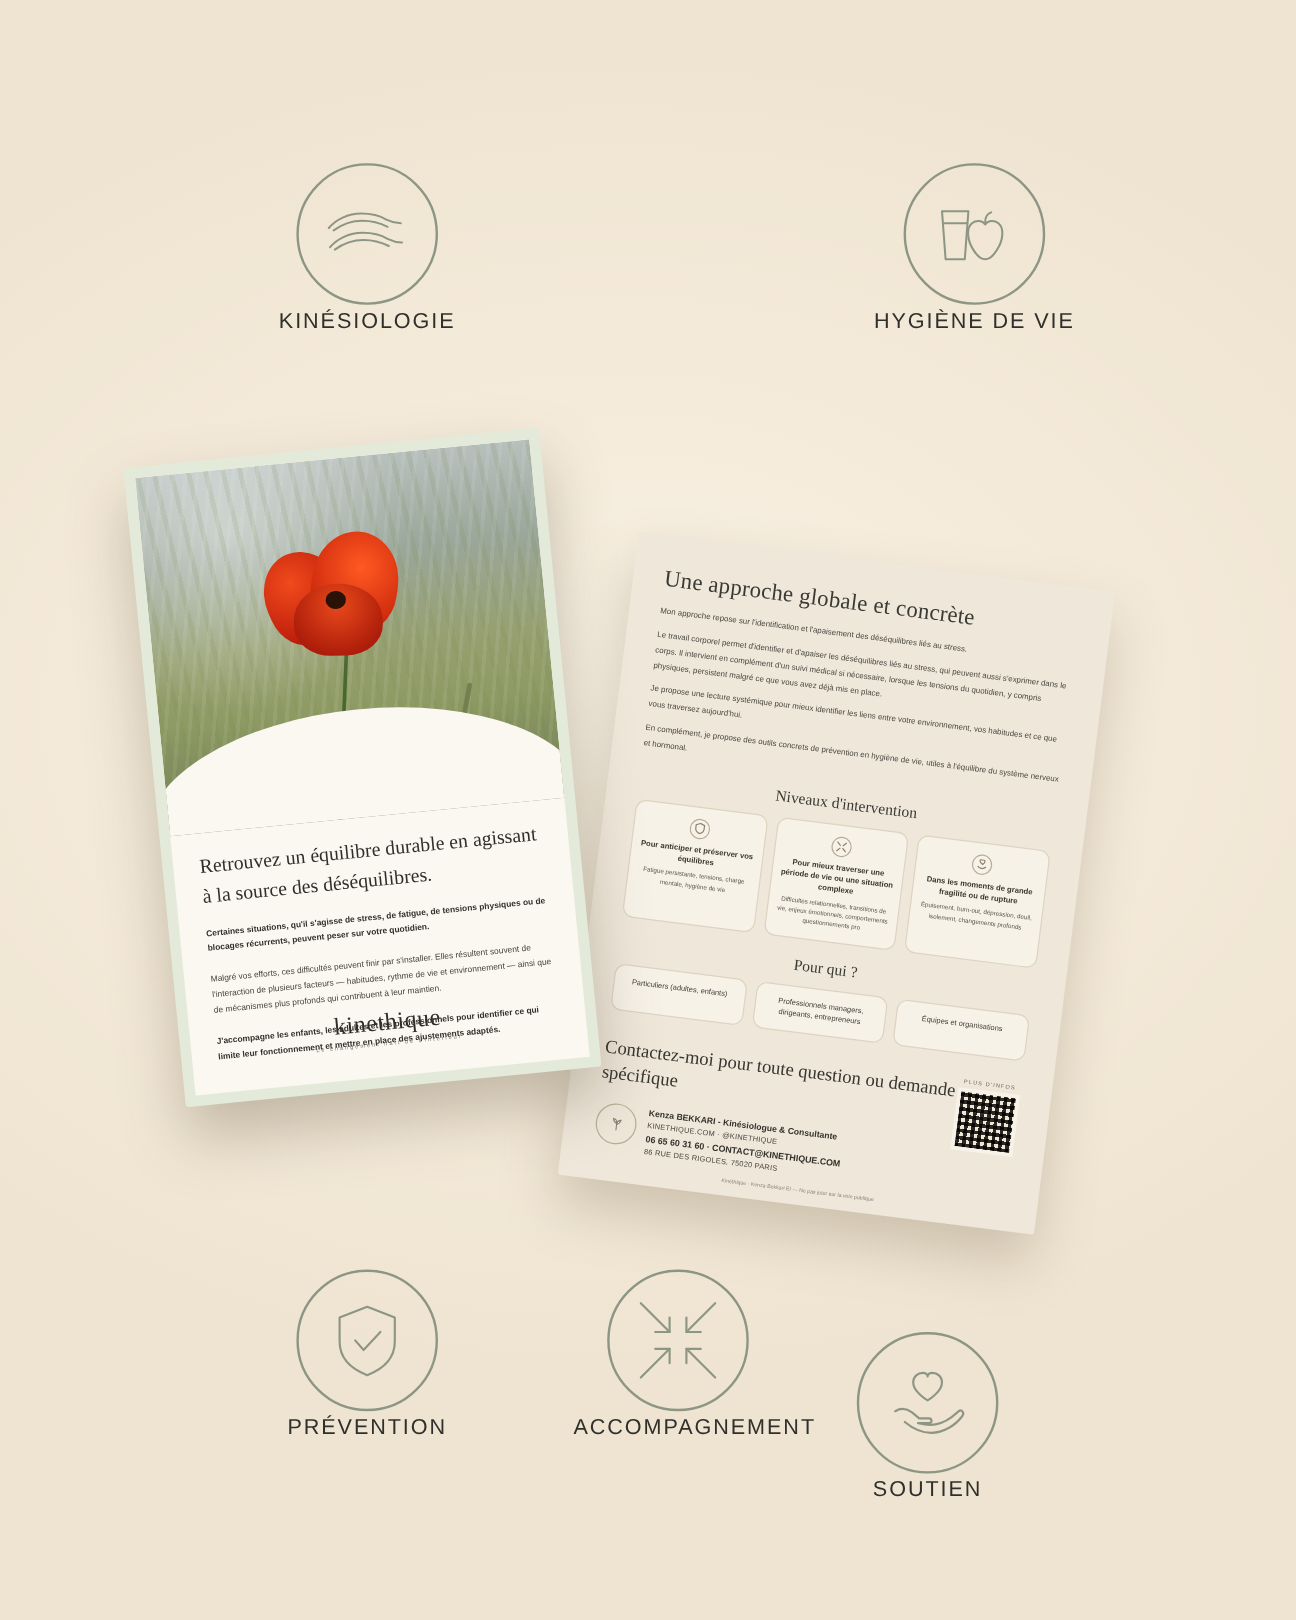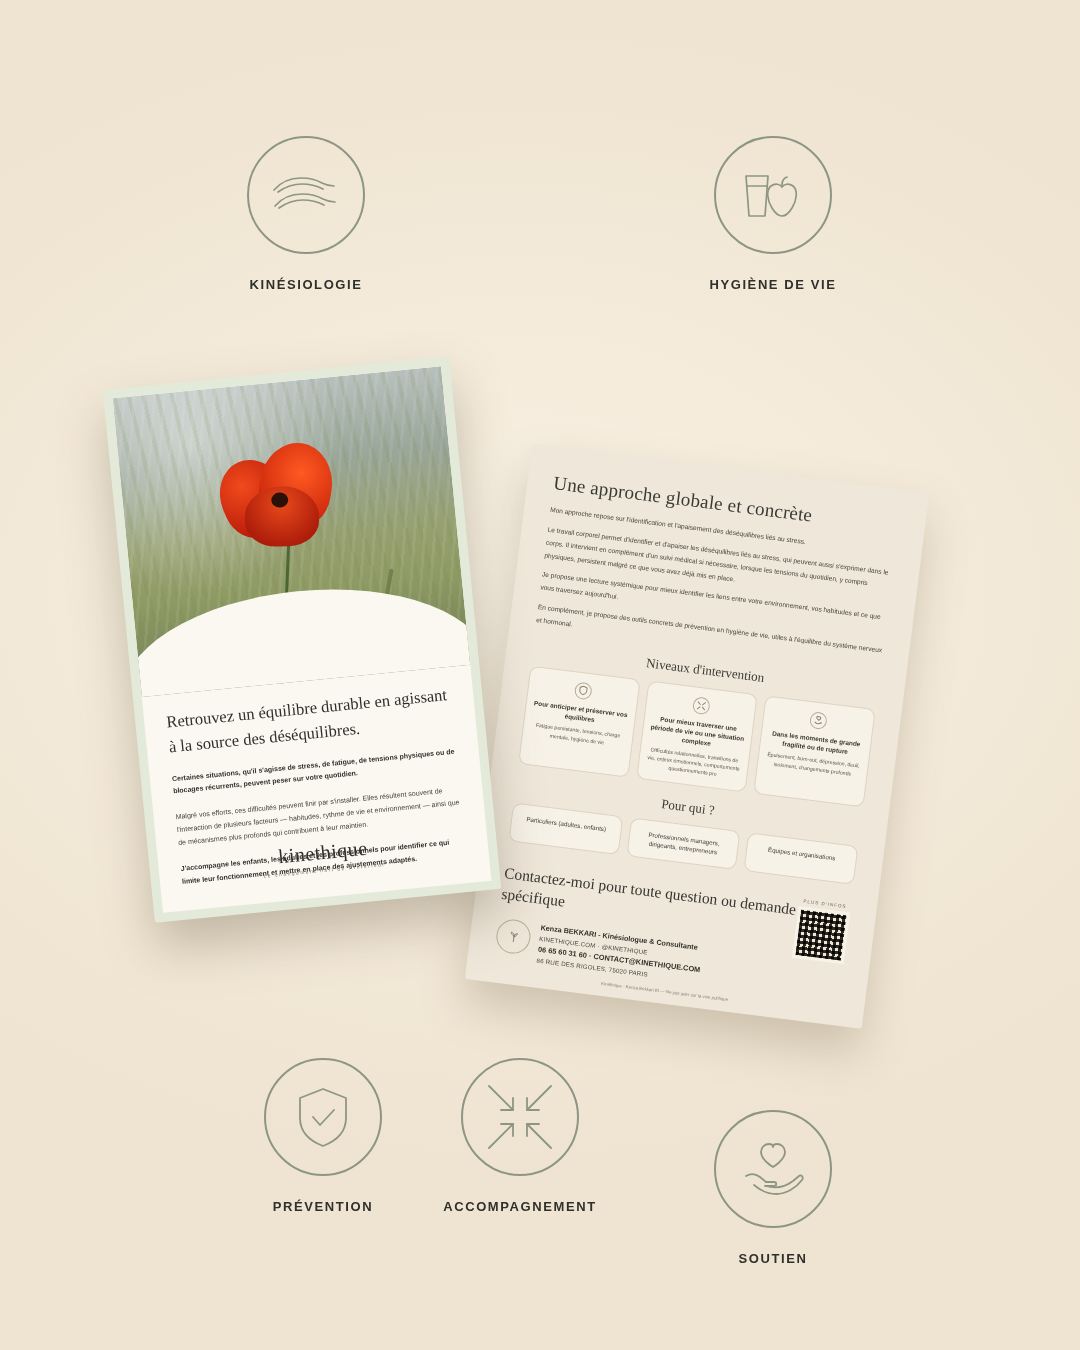--- a/index.html
+++ b/index.html
@@ -25,36 +25,35 @@
   .circle {
     width: 118px; height: 118px;
     border: 2px solid #8d9684;
     border-radius: 50%;
     margin: 0 auto;
     display: flex; align-items: center; justify-content: center;
     background: transparent;
   }
   .circle svg { display: block; }
   .feature-label {
-    margin-top: 22px;
-    font-size: 13px;
+    font-size: 18px;
     letter-spacing: 1.6px;
-    font-weight: 700;
+    font-weight: 400;
     color: #2f2f2c;
     line-height: 1.45;
     text-transform: uppercase;
   }
 
   
   .f-kine   { left: 191px;  top: 136px; }
   .f-appro  { left: 428px;  top: 136px; }
-  .f-hyg    { left: 658px;  top: 136px; text-align: center; }
+  .f-hyg    { left: 697px;  top: 136px; text-align: center; }
   
-  .f-prev   { left: 208px;  top: 1058px; }
-  .f-acc    { left: 405px;  top: 1058px; }
+  .f-prev   { left: 191px;  top: 1058px; }
+  .f-acc    { left: 450px;  top: 1058px; text-align: right; }
   .f-sout   { left: 658px;  top: 1110px; }
 
   
   .flyer-back {
     position: absolute;
     left: 497px; top: 466px;
     width: 400px; height: 540px;
     transform: rotate(7.2deg);
     background: #efe7da;
     border-radius: 3px;

